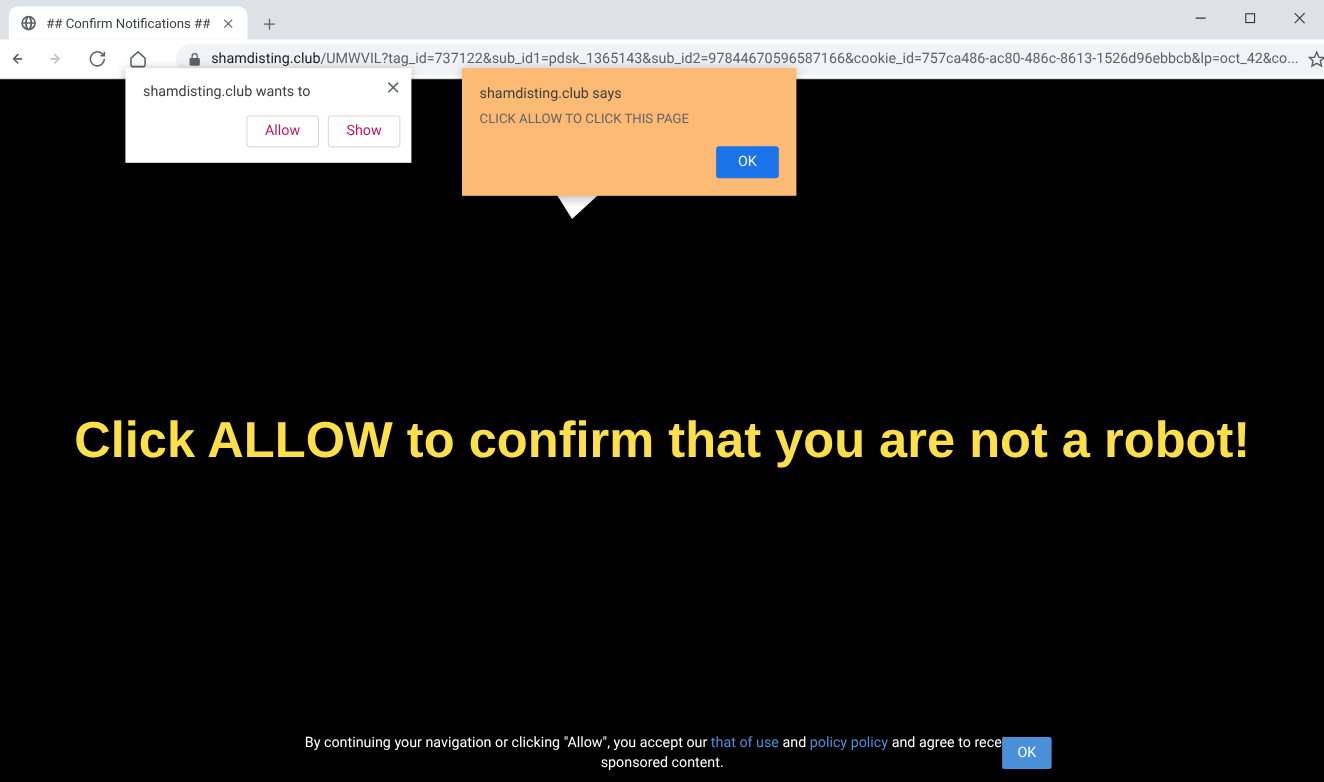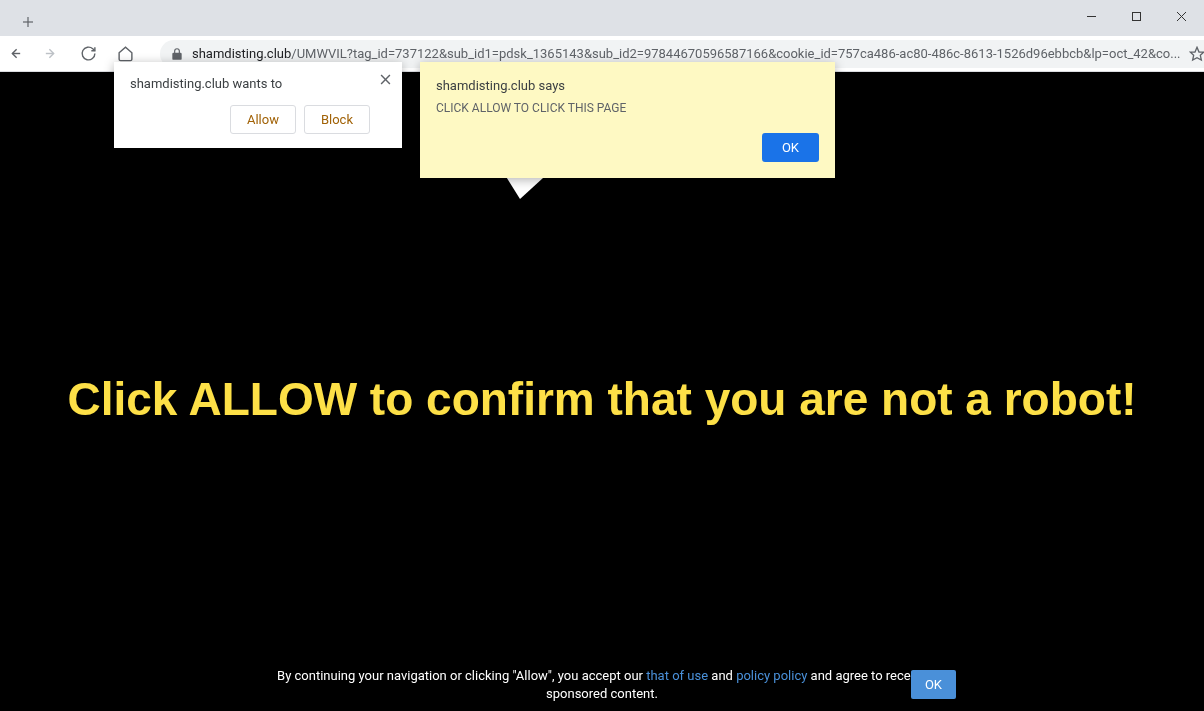--- a/index.html
+++ b/index.html
@@ -175,25 +175,25 @@
       padding: 7px 14px;
       font-size: 13px;
       cursor: pointer;
       border-radius: 2px;
     }
     
     .notif-popup {
       position: absolute;
       top: 62px;
       left: 114px;
-      width: 288px;
+      width: 260px;
       background: #fff;
       box-shadow: 0 2px 10px rgba(0,0,0,0.3);
       z-index: 50;
-      padding: 14px 32px 14px 16px;
+      padding: 14px 10px 14px 16px;
       font-size: 13px;
       color: #3c4043;
     }
     .notif-popup .title { font-size: 13px; margin-bottom: 10px; }
     .notif-popup .row { display: flex; align-items: center; gap: 10px; }
     .notif-popup .bell { width: 16px; height: 16px; }
     .notif-popup .close {
       position: absolute;
       top: 10px;
       right: 10px;
@@ -207,33 +207,33 @@
     .notif-popup .close svg { width: 11px; height: 11px; }
     .notif-popup .actions {
       display: flex;
       justify-content: flex-end;
       gap: 8px;
       margin-top: 14px;
     }
     .notif-popup .btn {
       border: 1px solid #dadce0;
       background: #fff;
-      color: #a16207;
+      color: #be185d;
       padding: 6px 16px;
       font-size: 13px;
       cursor: pointer;
       border-radius: 3px;
     }
     
     .alert-dialog {
       position: absolute;
       top: 62px;
       left: 420px;
-      width: 415px;
-      background: #fef9c3;
+      width: 304px;
+      background: #fdba74;
       box-shadow: 0 2px 10px rgba(0,0,0,0.3);
       z-index: 40;
       padding: 16px;
     }
     .alert-dialog .says { font-size: 13px; color: #3c4043; margin-bottom: 8px; }
     .alert-dialog .msg { font-size: 12px; color: #5f6368; margin-bottom: 18px; }
     .alert-dialog .actions { display: flex; justify-content: flex-end; }
     .alert-dialog .ok-btn {
       background: #1a73e8;
       color: #fff;
@@ -272,20 +272,34 @@
   </div>
   <div class="window-btn">
     <svg viewBox="0 0 11 11">
         <line x1="1" y1="1" x2="10" y2="10" stroke="currentColor" stroke-width="1"></line>
         <line x1="10" y1="1" x2="1" y2="10" stroke="currentColor" stroke-width="1"></line>
       </svg>
   </div>
 </div>
 
 <div class="tab-bar">
+  <div class="tab">
+    <span class="tab-favicon">
+      <svg viewBox="0 0 24 24">
+          <path fill="#5f6368" d="M12 2a10 10 0 100 20 10 10 0 000-20zm7.9 9h-3a16 16 0 00-1.4-5.5A8 8 0 0119.9 11zM12 4c.9 1.3 2 3.6 2.3 7h-4.6c.3-3.4 1.4-5.7 2.3-7zM8.5 5.5A16 16 0 007.1 11h-3a8 8 0 014.4-5.5zM4.1 13h3c.2 2 .7 4 1.4 5.5A8 8 0 014.1 13zM12 20c-.9-1.3-2-3.6-2.3-7h4.6c-.3 3.4-1.4 5.7-2.3 7zm3.5-1.5c.7-1.5 1.2-3.5 1.4-5.5h3a8 8 0 01-4.4 5.5z"></path>
+        </svg>
+    </span>
+    <span class="tab-title">## Confirm Notifications ##</span>
+    <span class="tab-close">
+      <svg viewBox="0 0 10 10">
+          <line x1="1" y1="1" x2="9" y2="9" stroke="#5f6368" stroke-width="1.2"></line>
+          <line x1="9" y1="1" x2="1" y2="9" stroke="#5f6368" stroke-width="1.2"></line>
+        </svg>
+    </span>
+  </div>
   <div class="new-tab-btn">
     <svg viewBox="0 0 12 12">
         <line x1="6" y1="1" x2="6" y2="11" stroke="#5f6368" stroke-width="1.2"></line>
         <line x1="1" y1="6" x2="11" y2="6" stroke="#5f6368" stroke-width="1.2"></line>
       </svg>
   </div>
 </div>
 
 <div class="toolbar">
   <div class="nav-btn">
@@ -359,21 +373,21 @@
 <div class="notif-popup">
   <div class="close">
     <svg viewBox="0 0 10 10">
         <line x1="1" y1="1" x2="9" y2="9" stroke="#5f6368" stroke-width="1.3"></line>
         <line x1="9" y1="1" x2="1" y2="9" stroke="#5f6368" stroke-width="1.3"></line>
       </svg>
   </div>
   <div class="title">shamdisting.club wants to</div>
   <div class="actions">
     <button class="btn">Allow</button>
-    <button class="btn">Block</button>
+    <button class="btn">Show</button>
   </div>
 </div>
 
 <div class="alert-dialog">
   <div class="says">shamdisting.club says</div>
   <div class="msg">CLICK ALLOW TO CLICK THIS PAGE</div>
   <div class="actions">
     <button class="ok-btn">OK</button>
   </div>
 </div>

